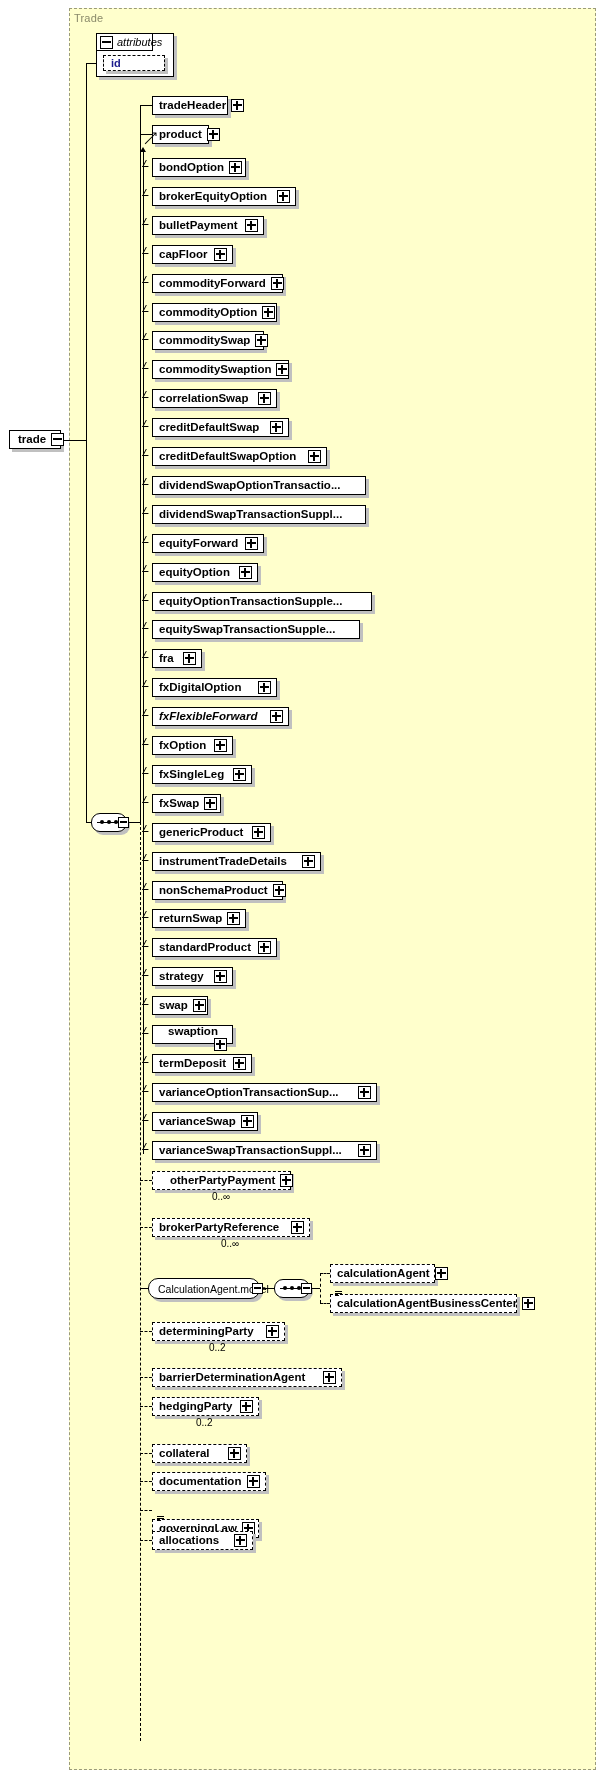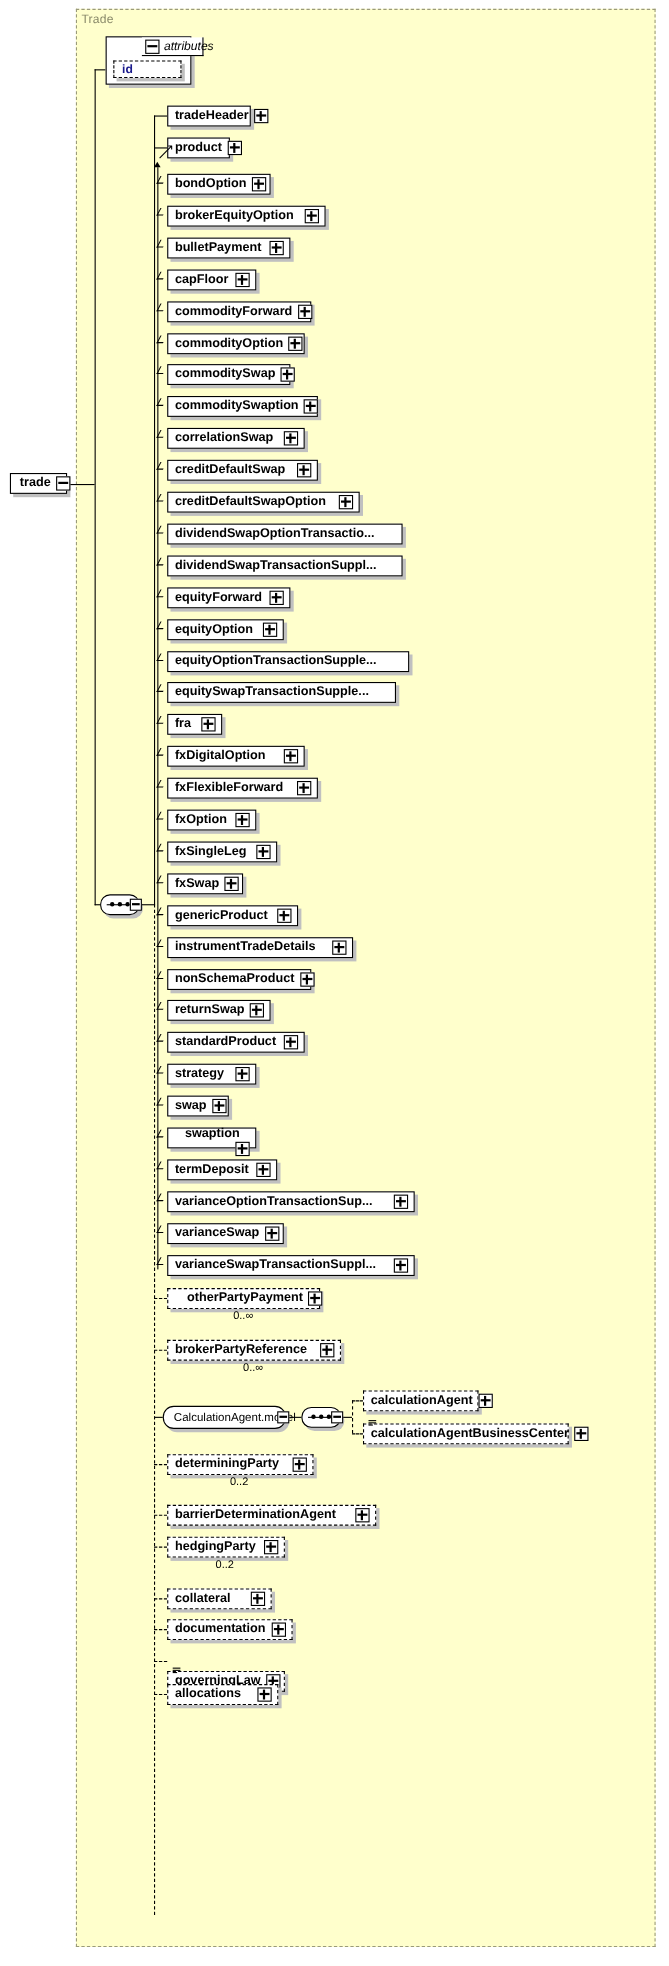--- a/index.html
+++ b/index.html
@@ -265,21 +265,21 @@
     <span class="exp" style="margin-left:auto;"></span>
   </div>
 
   <div class="ln h" style="left:64px; top:440px; width:22px;"></div>
 
   <div class="ln v" style="left:86px; top:63px; height:378px;"></div>
 
   <div class="ln h" style="left:86px; top:63px; width:10px;"></div>
 
   <div class="attr-box" style="left:96px; top:33px; width:78px; height:44px;">
-    <div class="attr-head" style="width:56px;margin-left:32px;">
+    <div class="attr-head" style="width:56px;">
       <span class="exp" style="margin-right:4px;"></span>
       <span>attributes</span>
     </div>
   </div>
   <div class="attr-item" style="left:103px; top:55px; width:62px; height:16px;">
     <span>id</span>
   </div>
 
   <div class="ln h" style="left:86px; top:822px; width:0px;"></div>
   <div class="ln v" style="left:86px; top:441px; height:382px;"></div>
@@ -400,21 +400,21 @@
       <div class="node solid" style="left: 152px; top: 649px; width: 50px;">
         <span class="lbl">fra</span>
         <span class="exp plus" style="margin-left: auto;"></span>
       </div>
       <div class="hook" style="left: 144px; top: 680px;"></div>
       <div class="node solid" style="left: 152px; top: 678px; width: 125px;">
         <span class="lbl">fxDigitalOption</span>
         <span class="exp plus" style="margin-left: auto;"></span>
       </div>
       <div class="hook" style="left: 144px; top: 709px;"></div>
-      <div class="node solid" style="left: 152px; top: 707px; width: 137px;">
+      <div class="node solid" style="left: 152px; top: 707px; width: 137px; font-style: italic;">
         <span class="lbl">fxFlexibleForward</span>
         <span class="exp plus" style="margin-left: auto;"></span>
       </div>
       <div class="hook" style="left: 144px; top: 738px;"></div>
       <div class="node solid" style="left: 152px; top: 736px; width: 81px;">
         <span class="lbl">fxOption</span>
         <span class="exp plus" style="margin-left: auto;"></span>
       </div>
       <div class="hook" style="left: 144px; top: 767px;"></div>
       <div class="node solid" style="left: 152px; top: 765px; width: 100px;">

